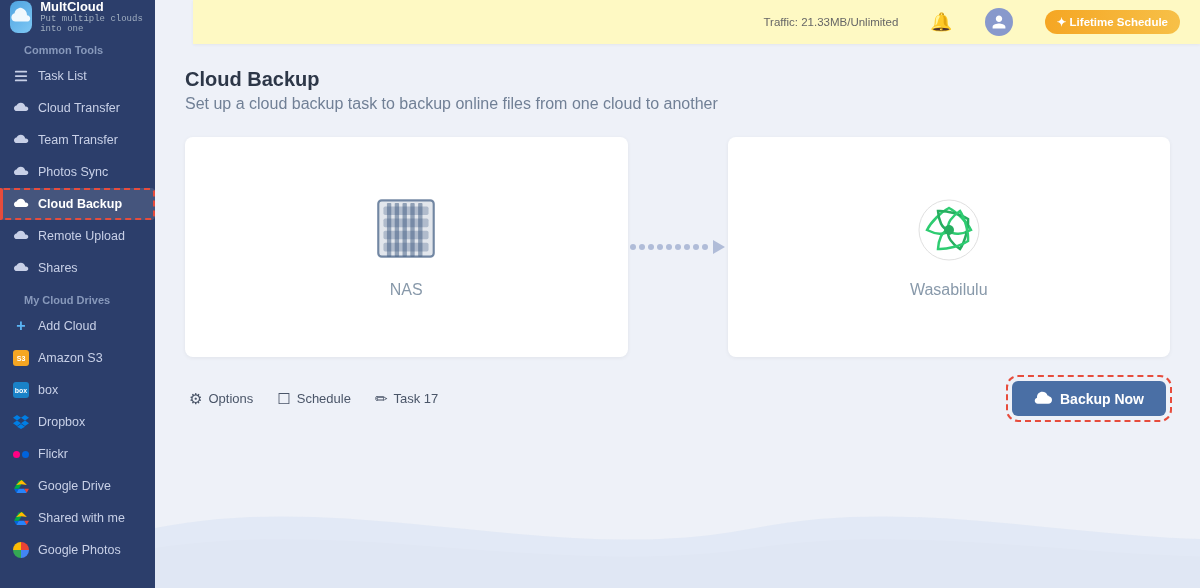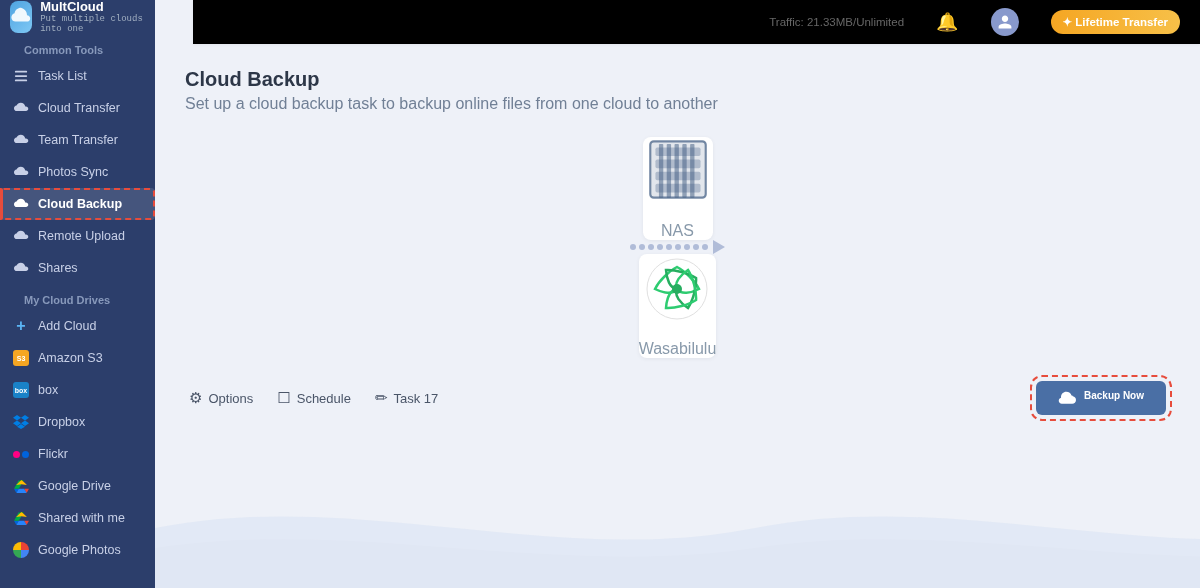--- a/index.html
+++ b/index.html
@@ -79,21 +79,21 @@
     #main {
       flex: 1;
       display: flex;
       flex-direction: column;
       height: 100%;
       overflow: hidden;
     }
 
     
     #topbar {
-      background: #000000;
+      background: #fef9c3;
       height: 44px;
       display: flex;
       align-items: center;
       justify-content: flex-end;
       padding: 0 20px;
       gap: 32px;
       box-shadow: 0 1px 3px rgba(0,0,0,0.05);
       margin-left: 38px;
     }
     .topbar-traffic { font-size: 11.5px; color: #666; }
@@ -128,21 +128,20 @@
     .page-title { font-size: 20px; font-weight: 700; color: #2d3748; margin-bottom: 4px; }
     .page-subtitle { font-size: 16px; color: #718096; margin-bottom: 24px; }
 
     
     .backup-panels {
       display: flex;
       align-items: center;
       gap: 0;
       margin-bottom: 24px;
       height: 220px;
-      flex-direction: column;
     }
 
     .backup-panel {
       flex: 1;
       background: white;
       border-radius: 8px;
       display: flex;
       flex-direction: column;
       align-items: center;
       justify-content: center;
@@ -217,25 +216,25 @@
       border: none;
     }
     .toolbar-icon { font-size: 15px; }
 
     .btn-backup-now {
       background: #4a6fa5;
       color: white;
       border: none;
       border-radius: 6px;
       padding: 9px 22px;
-      font-size: 10px;
+      font-size: 14px;
       font-weight: 600;
       cursor: pointer;
       display: flex;
-      align-items: flex-start;
+      align-items: center;
       gap: 8px;
       outline: 2px dashed #e74c3c;
       outline-offset: 4px;
     }
 
     
     .wave-bg {
       position: absolute;
       bottom: 0; left: 0; right: 0;
       height: 120px;
@@ -409,21 +408,21 @@
 <div id="main">
 
   <div id="topbar">
     <div class="topbar-traffic">Traffic: 21.33MB/Unlimited</div>
     <span class="topbar-bell">🔔</span>
     <div class="topbar-avatar">
       <svg width="16" height="16" viewBox="0 0 24 24" fill="white">
           <path d="M12 12c2.7 0 4.8-2.1 4.8-4.8S14.7 2.4 12 2.4 7.2 4.5 7.2 7.2 9.3 12 12 12zm0 2.4c-3.2 0-9.6 1.6-9.6 4.8v2.4h19.2v-2.4c0-3.2-6.4-4.8-9.6-4.8z"></path>
         </svg>
     </div>
-    <button class="btn-lifetime">✦ Lifetime Transfer</button>
+    <button class="btn-lifetime">✦ Lifetime Schedule</button>
   </div>
 
   <div id="content">
     <h1 class="page-title">Cloud Backup</h1>
     <p class="page-subtitle">Set up a cloud backup task to backup online files from one cloud to another</p>
 
     <div class="backup-panels">
 
       <div class="backup-panel">
         <div class="nas-icon">

